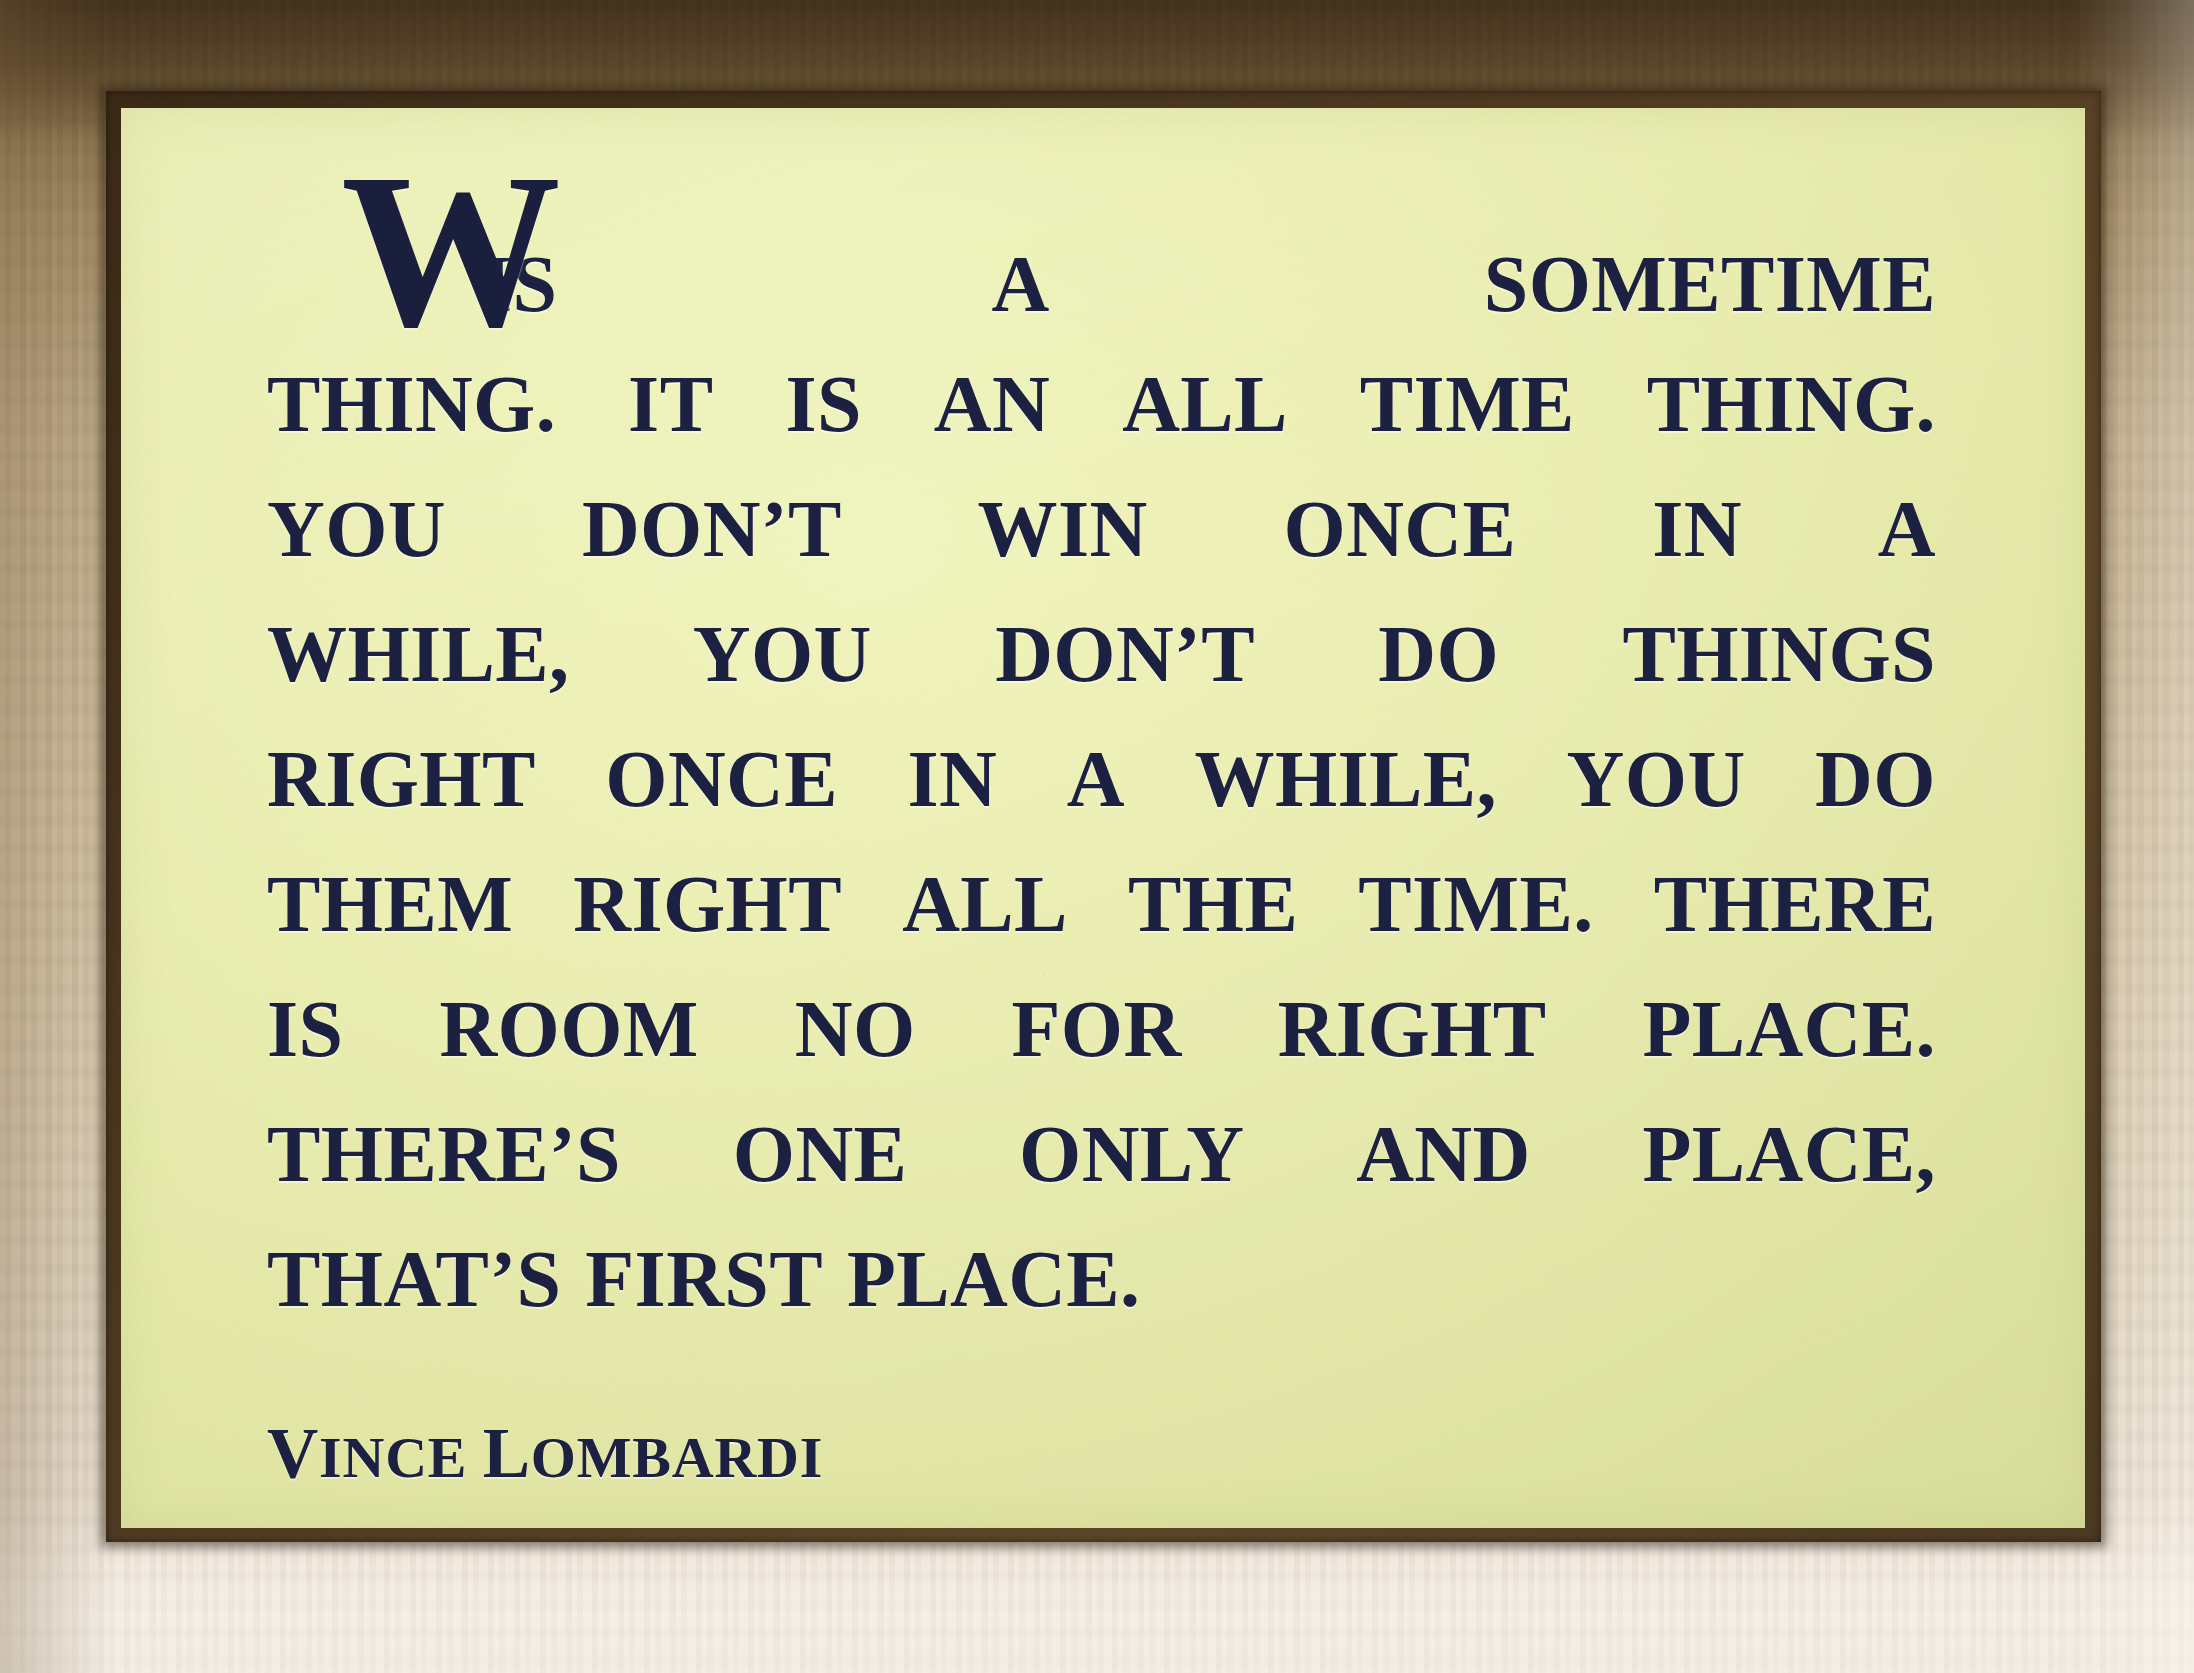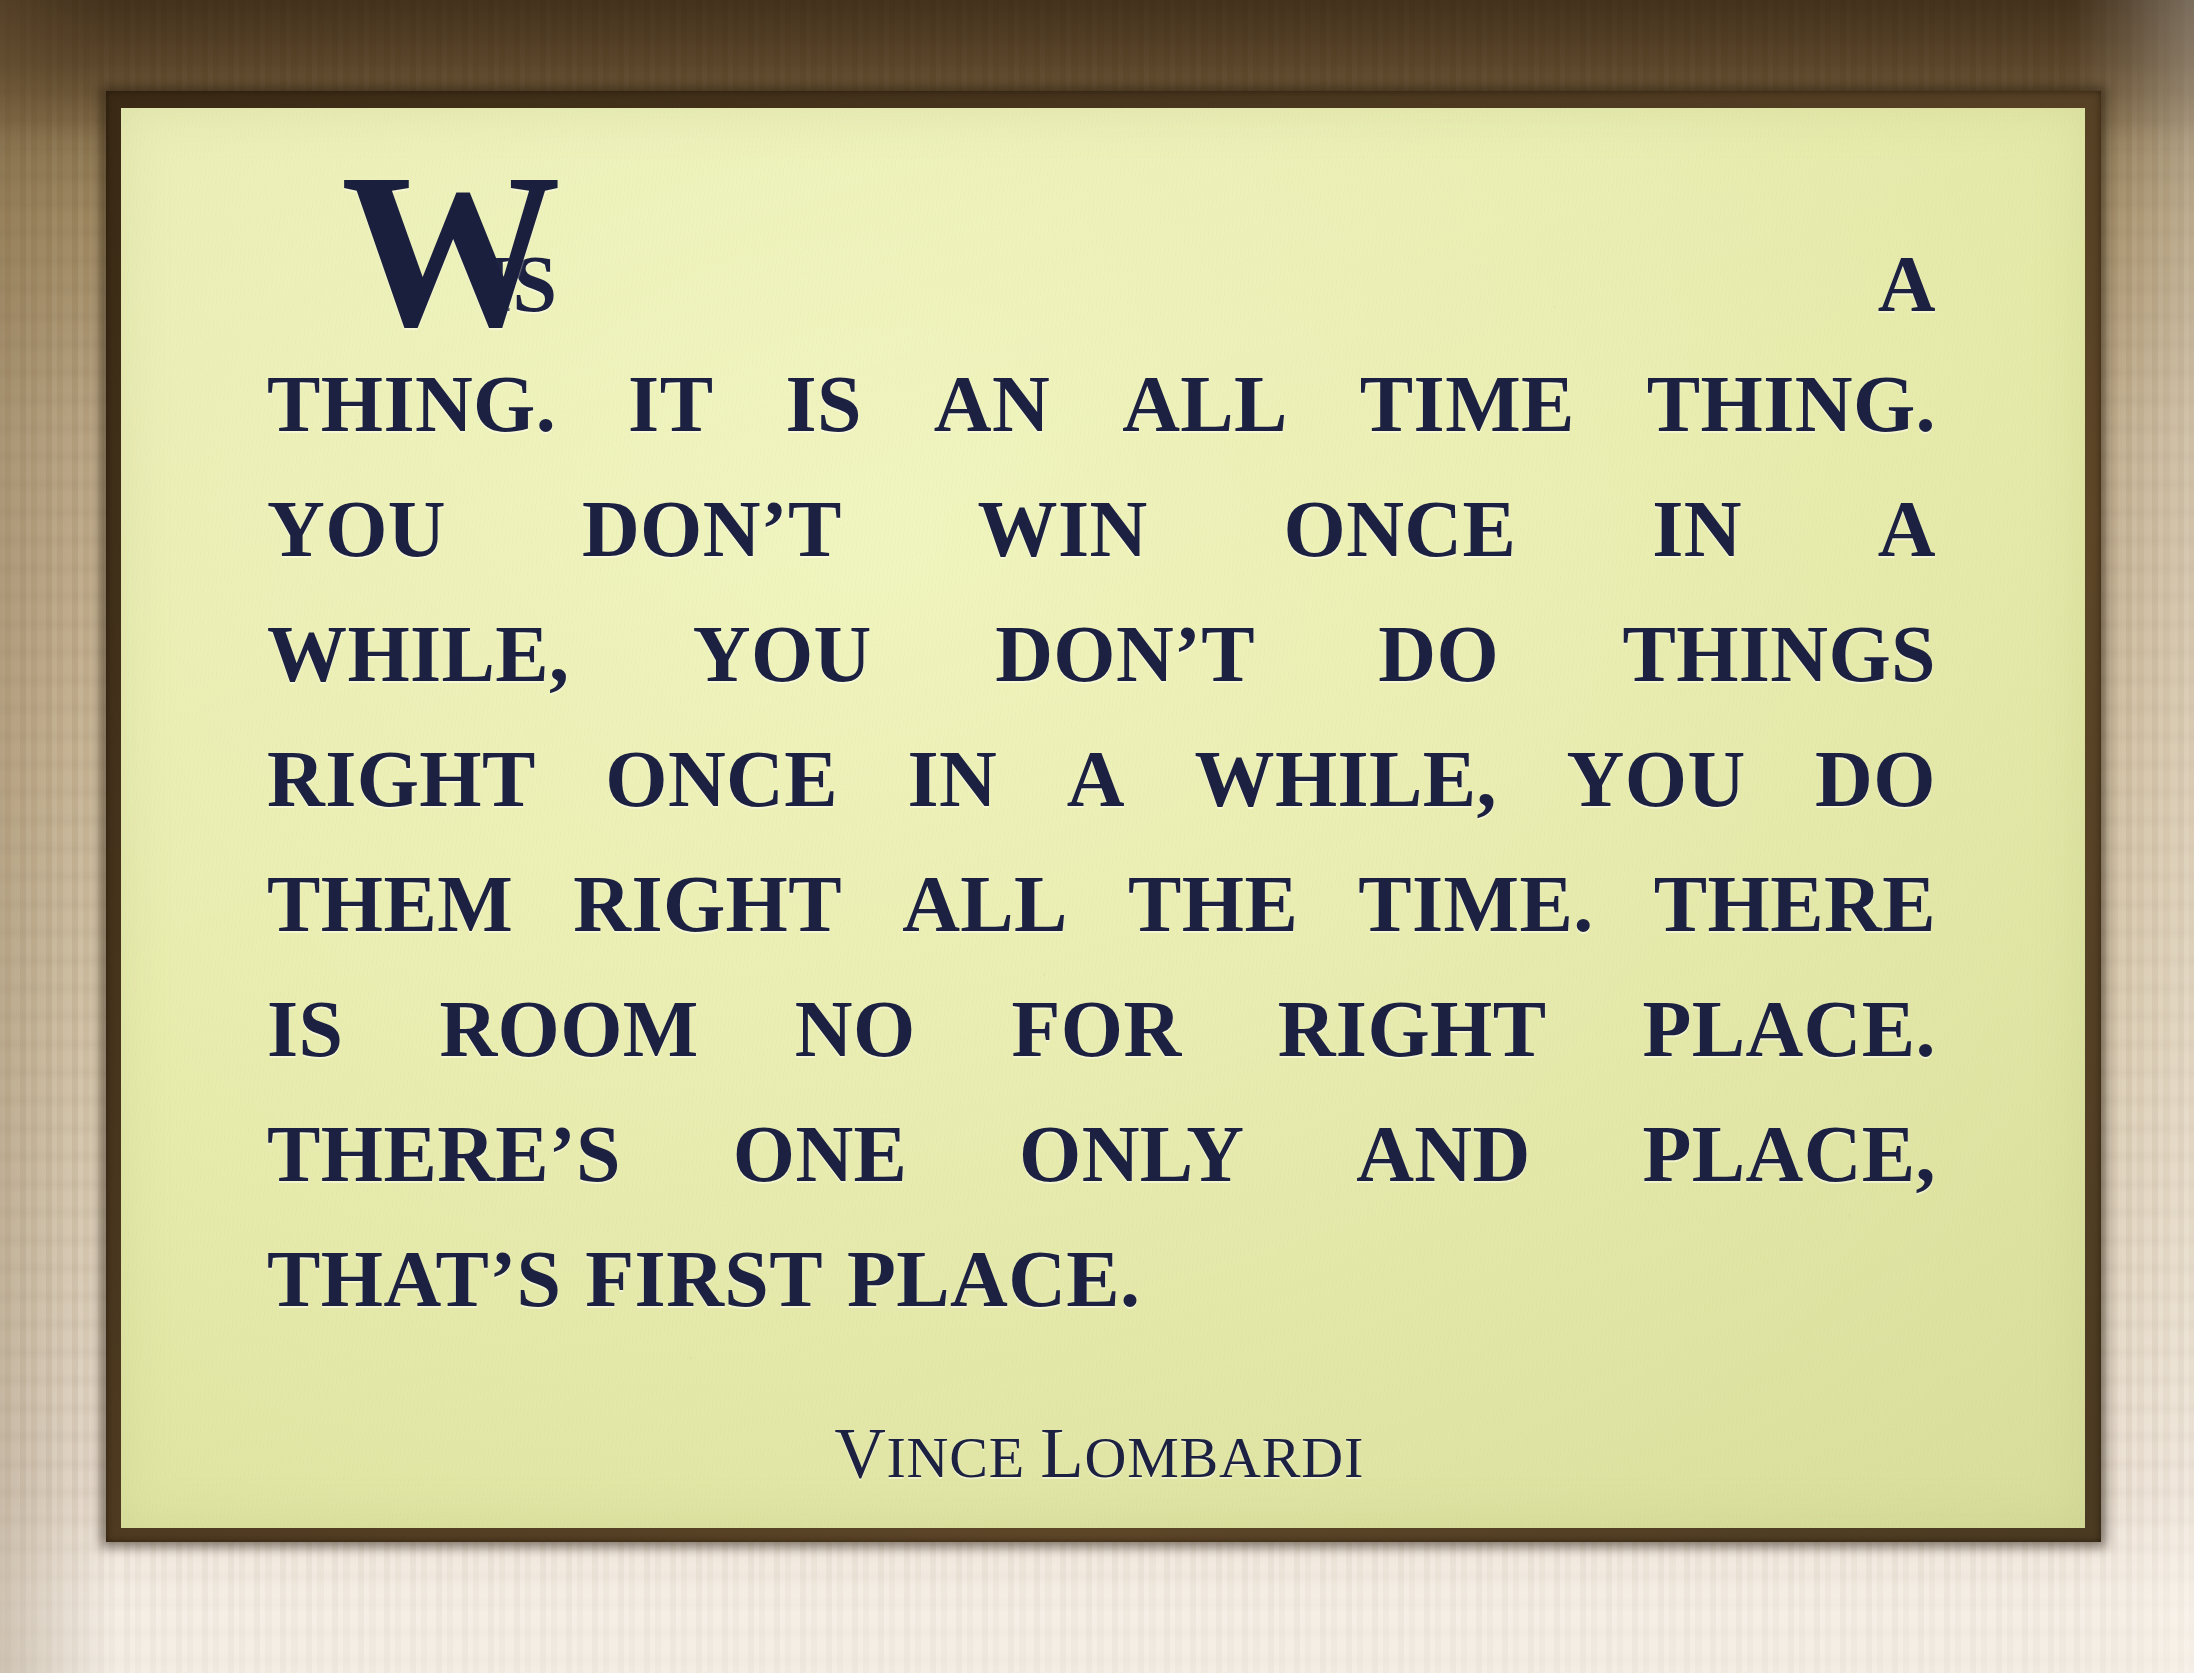--- a/index.html
+++ b/index.html
@@ -207,25 +207,25 @@
     letter-spacing: 0;
     text-shadow: 0 2.3px 1.5px rgba(255,255,240,0.5);
   }
 
   
   .quote-line.ragged { justify-content: flex-start; font-family: Liberation Serif, serif; }
   .quote-line.ragged > span { margin-right: 0.30em; }
 
   .attribution {
     margin-top: 80px;
-    text-align: center;
+    text-align: left;
     color: #1c2142;
     font-size: 58px;
     line-height: 63px;
-    font-weight: 400;
+    font-weight: 700;
     letter-spacing: 0.8px;
     padding-right: 4.6px;
     text-shadow: 0 1.5px 0.8px rgba(255,255,240,0.5);
   }
   .attribution .cap { font-size: 71px; }
 </style>
 </head>
 <body>
 
 <div class="stage">
@@ -243,20 +243,21 @@
   <div class="mat">
     <div class="mat-texture"></div>
     <div class="mat-vignette"></div>
 
     <div class="quote-block">
 
       <div class="quote-line first">
         <span class="dropcap">W</span>
         <span>IS</span>
         <span>A</span>
+        <span>SOMETIME</span>
       </div>
 
       <div class="quote-line">
         <span>THING.</span>
         <span>IT</span>
         <span>IS</span>
         <span>AN</span>
         <span>ALL</span>
         <span>TIME</span>
         <span>THING.</span>

